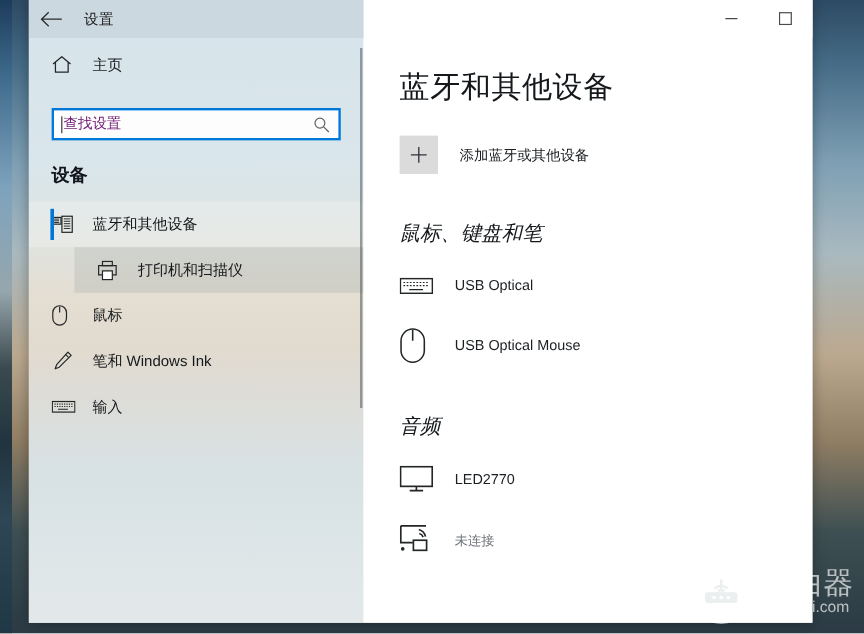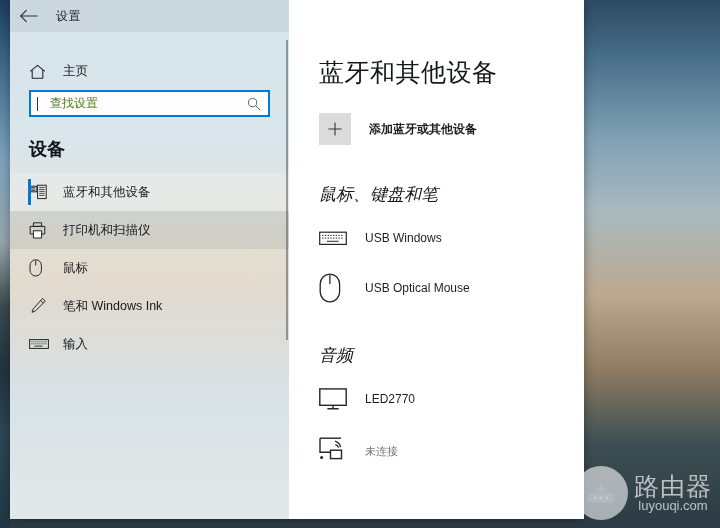--- a/index.html
+++ b/index.html
@@ -27,25 +27,26 @@
   }
   #desktop-left-strip {
     position: absolute; left: 0; top: 0; width: 10px; height: 528px;
     background: linear-gradient(180deg,#1d3c5c 0%,#3e6a8c 12%,#7fa3bd 30%,
        #96a6ad 46%,#3a4a4e 58%,#21343f 70%,#2e4655 82%,#203845 100%);
   }
 
   
   #window {
     position: absolute;
-    left: 10px; top: 0;
-    width: 574px; height: 519px;
+    left: 24px; top: 0;
+    width: 630px; height: 519px;
     background: #ffffff;
     box-shadow: 0 0 10px rgba(0,0,0,0.35);
     overflow: hidden;
+    padding-left: 23px;
   }
 
   
   #titlebar {
     position: absolute; left: 0; top: 0;
     width: 698px; height: 32px;
     background: linear-gradient(90deg,#cfd9e0 0%, #cfd9e0 279px, #ffffff 279px, #ffffff 100%);
     display: flex; align-items: center;
   }
   #tb-left {
@@ -81,61 +82,61 @@
         rgba(222,226,222,0.95) 34%,
         rgba(226,220,208,0.94) 44%,
         rgba(224,216,203,0.94) 52%,
         rgba(219,219,214,0.95) 62%,
         rgba(214,224,227,0.96) 74%,
         rgba(219,228,230,0.97) 86%,
         rgba(226,232,233,0.98) 100%);
     overflow: hidden;
   }
   .home-row {
-    display: flex; align-items: flex-end;
+    display: flex; align-items: flex-start;
     height: 34px; margin-top: 14px; padding-left: 19px;
   }
   .home-row .ico { width: 22px; display:flex; align-items:center; }
   .home-row .lbl { font-size: 12.5px; color: #16191c; margin-left: 12px; }
 
   #search-wrap {
     margin: 10px 19px 0 19px; position: relative;
     height: 27px;
     background: #fdfdfd;
     border: 2px solid #0078d7;
     box-sizing: border-box;
     display: flex; align-items: center;
   }
   #search-caret {
     width: 1px; height: 14px; background: #3a3a3a; margin-left: 6px;
   }
   #search-ph {
-    font-size: 12px; color: #4d7c0f; margin-left: 12px;
+    font-size: 12px; color: #701a75; margin-left: 1px;
   }
   #search-icon {
     position: absolute; right: 7px; top: 50%; transform: translateY(-50%);
     display: flex;
   }
 
   .group-head {
-    font-size: 18px; font-weight: bold; color: #12161a;
+    font-size: 15px; font-weight: bold; color: #12161a;
     padding-left: 19px; margin-top: 20px;
   }
 
   .nav-list { margin-top: 12px; }
   .nav-item {
     position: relative; display: flex; align-items: center;
     height: 38px; padding-left: 19px; cursor: default;
   }
   .nav-item.selected { background: rgba(255,255,255,0.22); }
   .nav-item.selected::before {
     content: ""; position: absolute; left: 18px; top: 6px;
     width: 3px; height: 26px; background: #0078d7;
   }
-  .nav-item.hover { background: rgba(120,128,130,0.17); }
+  .nav-item.hover { background: rgba(120,128,130,0.17); margin-left: 38px; }
   .nav-item .ico {
     width: 24px; display: flex; align-items: center; justify-content: flex-start;
   }
   .nav-item .lbl {
     font-size: 12.5px; color: #16191c; margin-left: 10px; white-space: nowrap;
   }
 
   #sidebar-scroll {
     position: absolute; right: 0px; top: 2px; width: 6px; height: 483px;
   }
@@ -155,21 +156,21 @@
     margin: 24px 0 0 30px; letter-spacing: .5px;
   }
 
   .add-row {
     display: flex; align-items: center; margin: 24px 0 0 30px; cursor: default;
   }
   .add-plus {
     width: 32px; height: 32px; background: #dbdbdb;
     display: flex; align-items: center; justify-content: center;
   }
-  .add-lbl { font-size: 12px; color: #1b1f22; margin-left: 18px; font-weight: bold; }
+  .add-lbl { font-size: 12px; color: #1b1f22; margin-left: 18px; }
 
   .section-title {
     font-size: 17px; color: #14181b; margin: 38px 0 0 30px; font-weight: normal; font-style: italic;
   }
   .dev-row {
     display: flex; align-items: center; margin: 14px 0 0 30px; min-height: 36px;
     cursor: default;
   }
   .dev-ico { width: 36px; display: flex; align-items: center; }
   .dev-texts { margin-left: 10px; display: flex; flex-direction: column; justify-content: center; }
@@ -335,21 +336,21 @@
       <div class="dev-row">
         <span class="dev-ico">
           <svg width="28" height="18" viewBox="0 0 28 18">
             <rect x="0.7" y="3.2" width="26.6" height="12.2" fill="none" stroke="#232627" stroke-width="1.2"></rect>
             <path d="M3.2 6.4 L4.6 6.4 M5.9 6.4 L7.3 6.4 M8.6 6.4 L10 6.4 M11.3 6.4 L12.7 6.4 M14 6.4 L15.4 6.4 M16.7 6.4 L18.1 6.4 M19.4 6.4 L20.8 6.4 M22.1 6.4 L23.5 6.4
                      M3.2 9.1 L4.6 9.1 M5.9 9.1 L7.3 9.1 M8.6 9.1 L10 9.1 M11.3 9.1 L12.7 9.1 M14 9.1 L15.4 9.1 M16.7 9.1 L18.1 9.1 M19.4 9.1 L20.8 9.1 M22.1 9.1 L23.5 9.1
                      M8 12.3 L19.5 12.3" stroke="#232627" stroke-width="1"></path>
           </svg>
         </span>
         <span class="dev-texts">
-          <span class="dev-name">USB Windows</span>
+          <span class="dev-name">USB Optical</span>
         </span>
       </div>
 
       <div class="dev-row">
         <span class="dev-ico">
           <svg width="22" height="30" viewBox="0 0 22 30">
             <rect x="1.2" y="1.2" width="19.4" height="27.6" rx="9.7" fill="none" stroke="#232627" stroke-width="1.3"></rect>
             <path d="M10.9 2 L10.9 11" stroke="#232627" stroke-width="1.3"></path>
           </svg>
         </span>

